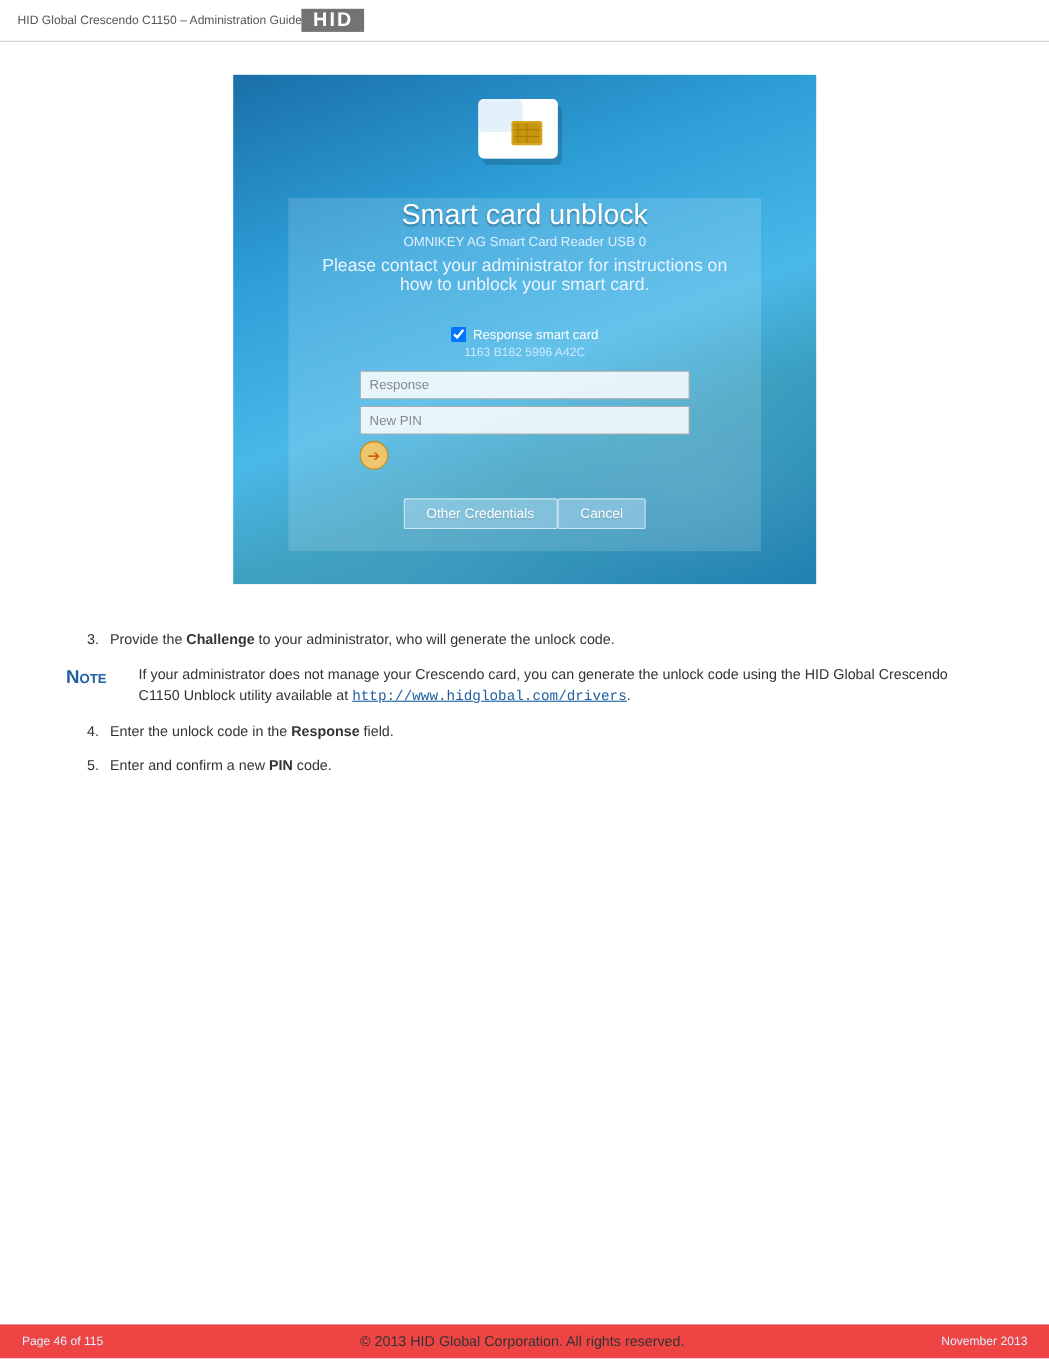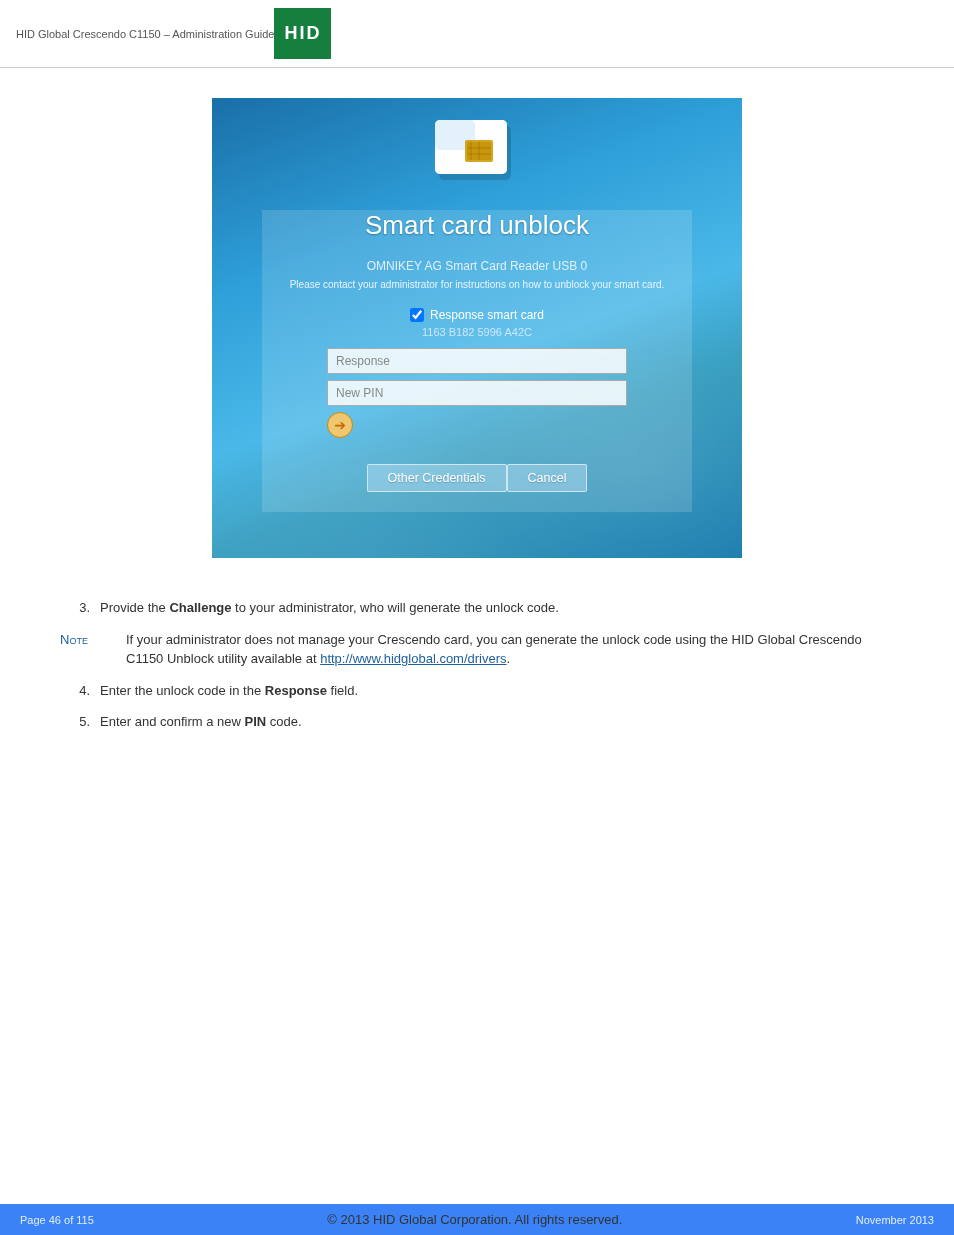--- a/index.html
+++ b/index.html
@@ -18,25 +18,25 @@
       align-items: center;
       padding: 8px 16px;
       border-bottom: 1px solid #ccc;
       background: #fff;
     }
     .header-title {
       font-size: 11px;
       color: #555;
     }
     .hid-logo {
-      background: #15803d;
+      background: #737373;
       color: #fff;
       font-weight: bold;
       font-size: 18px;
-      padding: 15px 10px;
+      padding: 0 10px;
       letter-spacing: 2px;
     }
 
     
     .win7-bg {
       background: linear-gradient(160deg, #1a6fa8 0%, #2e9fd8 30%, #4ab8e8 55%, #3a9fc0 70%, #2080b0 100%);
       position: relative;
       padding: 20px 0 30px 0;
       display: flex;
       flex-direction: column;
@@ -71,33 +71,33 @@
       padding: 0 0 20px 0;
       display: flex;
       flex-direction: column;
       align-items: center;
     }
 
     .dialog-title {
       font-size: 26px;
       color: #fff;
       font-weight: 300;
-      margin-bottom: 18px;
+      margin-bottom: 2px;
       text-shadow: 0 1px 2px rgba(0,0,0,0.3);
     }
     .dialog-subtitle {
       font-size: 12px;
       color: #e0f0ff;
       margin-bottom: 6px;
     }
     .dialog-desc {
-      font-size: 10px;
+      font-size: 16px;
       color: #e8f4ff;
       text-align: center;
-      margin-bottom: 18px;
+      margin-bottom: 28px;
       padding: 0 20px;
     }
 
     .checkbox-row {
       display: flex;
       align-items: center;
       gap: 6px;
       margin-bottom: 4px;
     }
     .checkbox-row input[type="checkbox"] {
@@ -188,49 +188,50 @@
 
     .note-block {
       display: flex;
       gap: 16px;
       margin-bottom: 12px;
       font-size: 13px;
       line-height: 1.5;
     }
     .note-label {
       font-variant: small-caps;
-      font-size: 13px;
-      font-weight: normal;
+      font-size: 17px;
+      font-weight: bold;
       color: #2060a0;
       min-width: 50px;
     }
     .note-text {
       flex: 1;
     }
     .note-link {
       color: #2060a0;
+      font-family: Liberation Mono, monospace;
     }
     .footer-left, .footer-right {
       font-size: 11px;
       color: #e0eeff;
     }
 
     
     .page-wrapper {
       position: relative;
       min-height: 1235px;
       display: flex;
       flex-direction: column;
     }
     .content-area {
       flex: 1;
     }
 
     .footer-bar {
-      background: #3b82f6;
+      background: #ef4444;
       padding: 8px 20px;
       display: flex;
       justify-content: space-between;
       align-items: center;
       margin-top: auto;
     }
     .footer-bar-center {
       text-align: center;
       flex: 1;
     }

